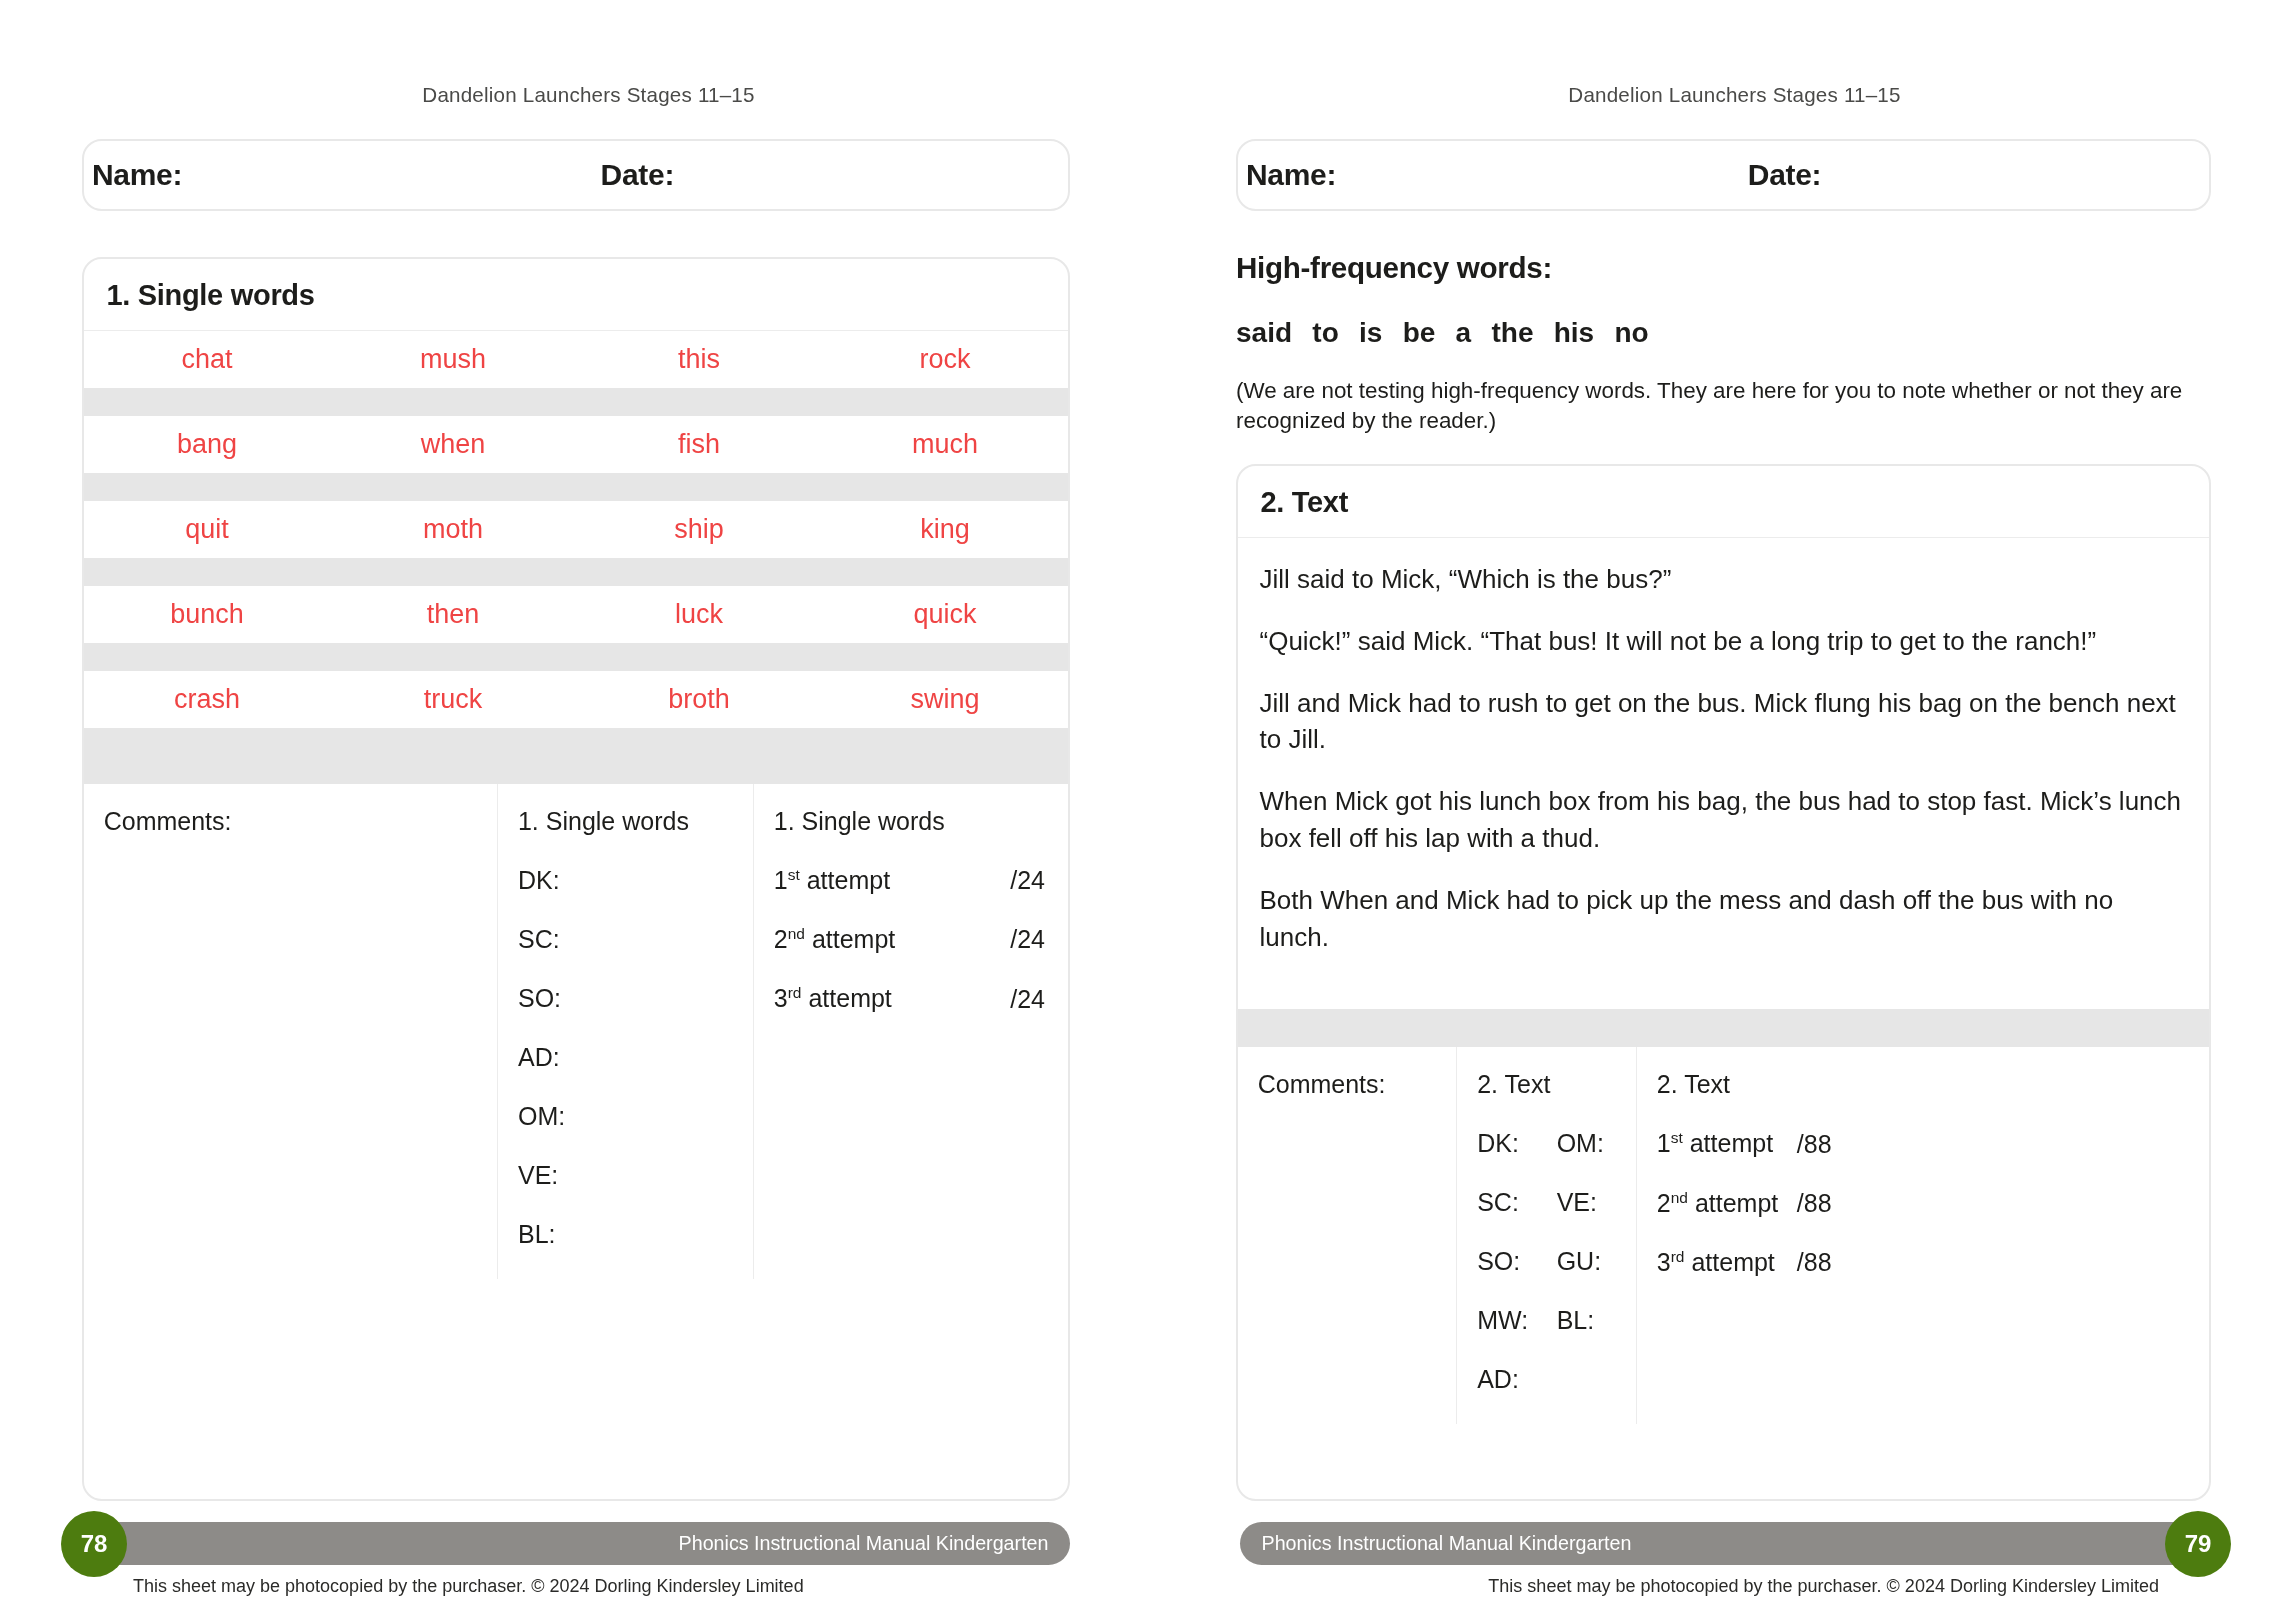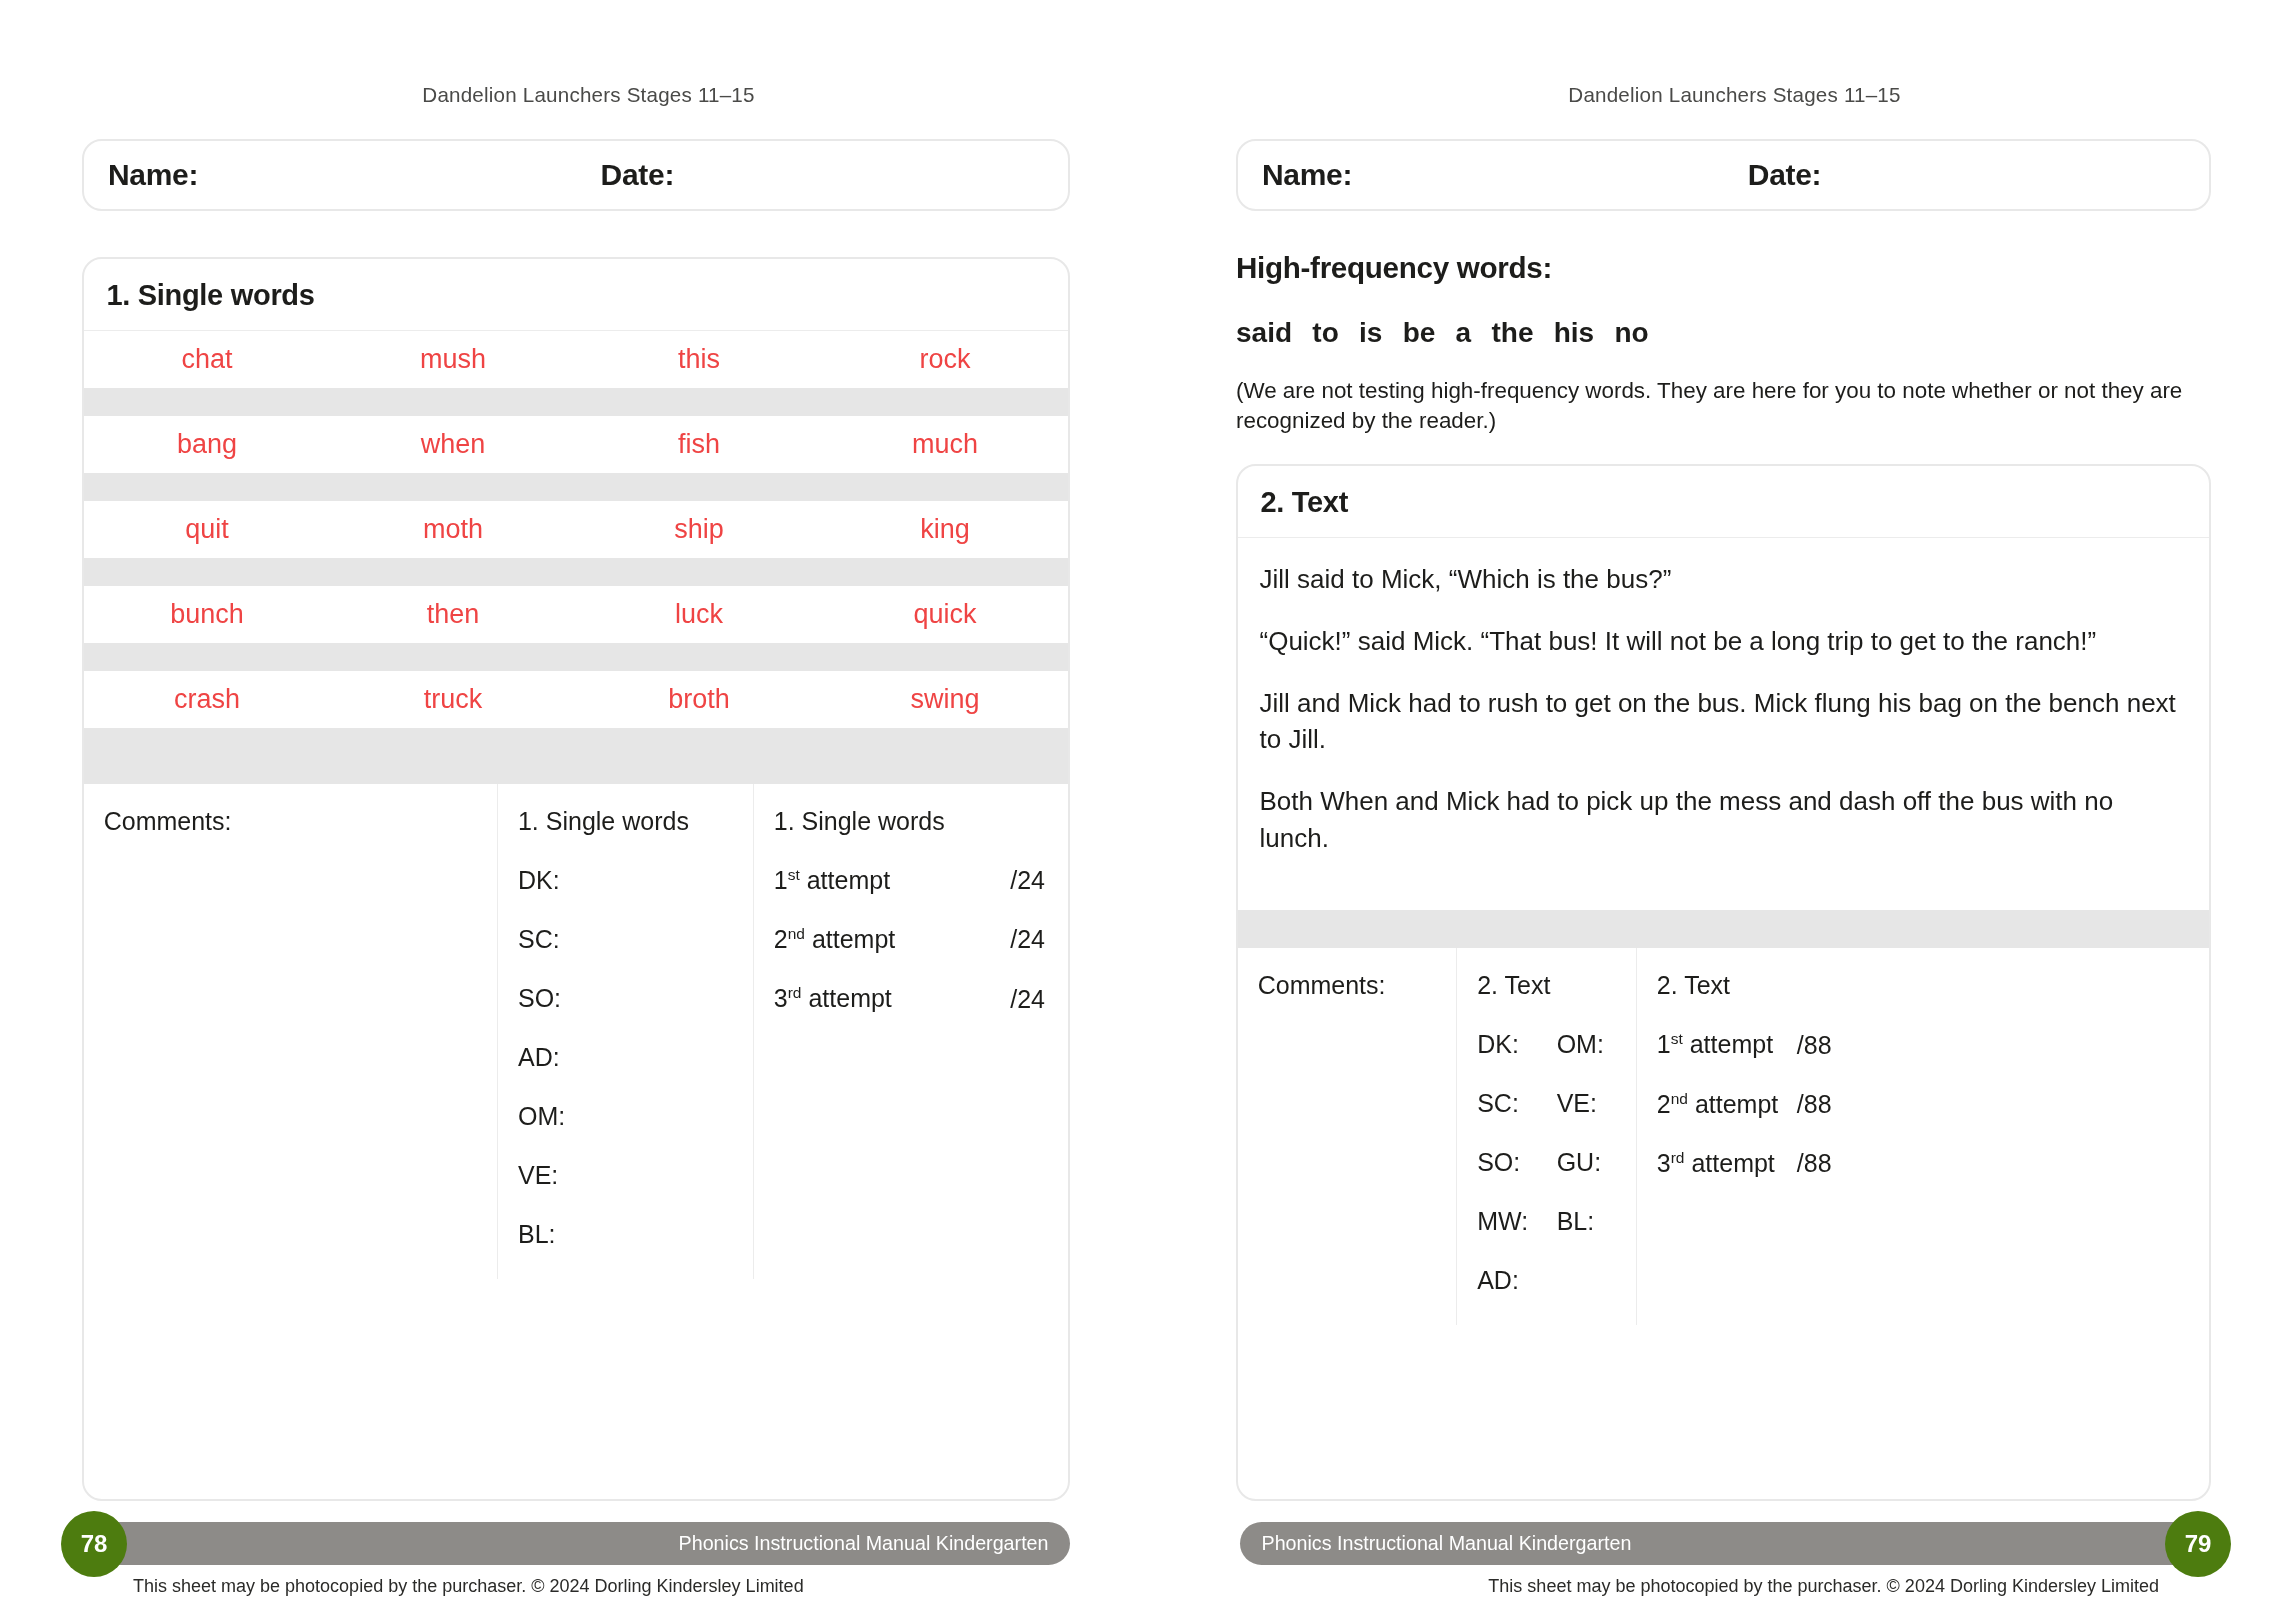--- a/index.html
+++ b/index.html
@@ -50,21 +50,21 @@
     align-items: center;
   }
   .page-left .namedate  { left: 82px;  right: 76px;  top: 139px; }
   .page-right .namedate { left: 90px; right: 81px;  top: 139px; }
 
   .nd-label {
     font-size: 30px;
     font-weight: 700;
     letter-spacing: -0.3px;
   }
-  .nd-name { padding-left: 24px; }
+  .nd-name { padding-left: 8px; }
   .nd-date { position: absolute; left: 52.5%; }
 
   
   .section-box {
     position: absolute;
     overflow: hidden;
   }
   .section-title {
     font-size: 29px;
     font-weight: 700;
@@ -322,20 +322,21 @@
     <div class="hf-note" style="left:90px; right:72px; top:376px;">(We are not testing high-frequency words. They are here for you to note whether or not they are recognized by the reader.)</div>
 
     <div class="panel section-box" style="left:90px; right:81px; top:464px; bottom:121px;">
 
       <div class="section-title">2. Text</div>
 
       <div class="story">
         <p>Jill said to Mick, “Which is the bus?”</p>
         <p>“Quick!” said Mick. “That bus! It will not be a long trip to get to the ranch!”</p>
         <p>Jill and Mick had to rush to get on the bus. Mick flung his bag on the bench next to Jill.</p>
+        <p>When Mick got his lunch box from his bag, the bus had to stop fast. Mick’s lunch box fell off his lap with a thud.</p>
         <p>Both When and Mick had to pick up the mess and dash off the bus with no lunch.</p>
       </div>
 
       <div class="gap-band" style="height:38px; margin-top:39px;"></div>
 
       <div class="comments-grid">
 
         <div class="cg-col" style="width:22.5%;">
           <div class="cg-heading">Comments:</div>
         </div>

